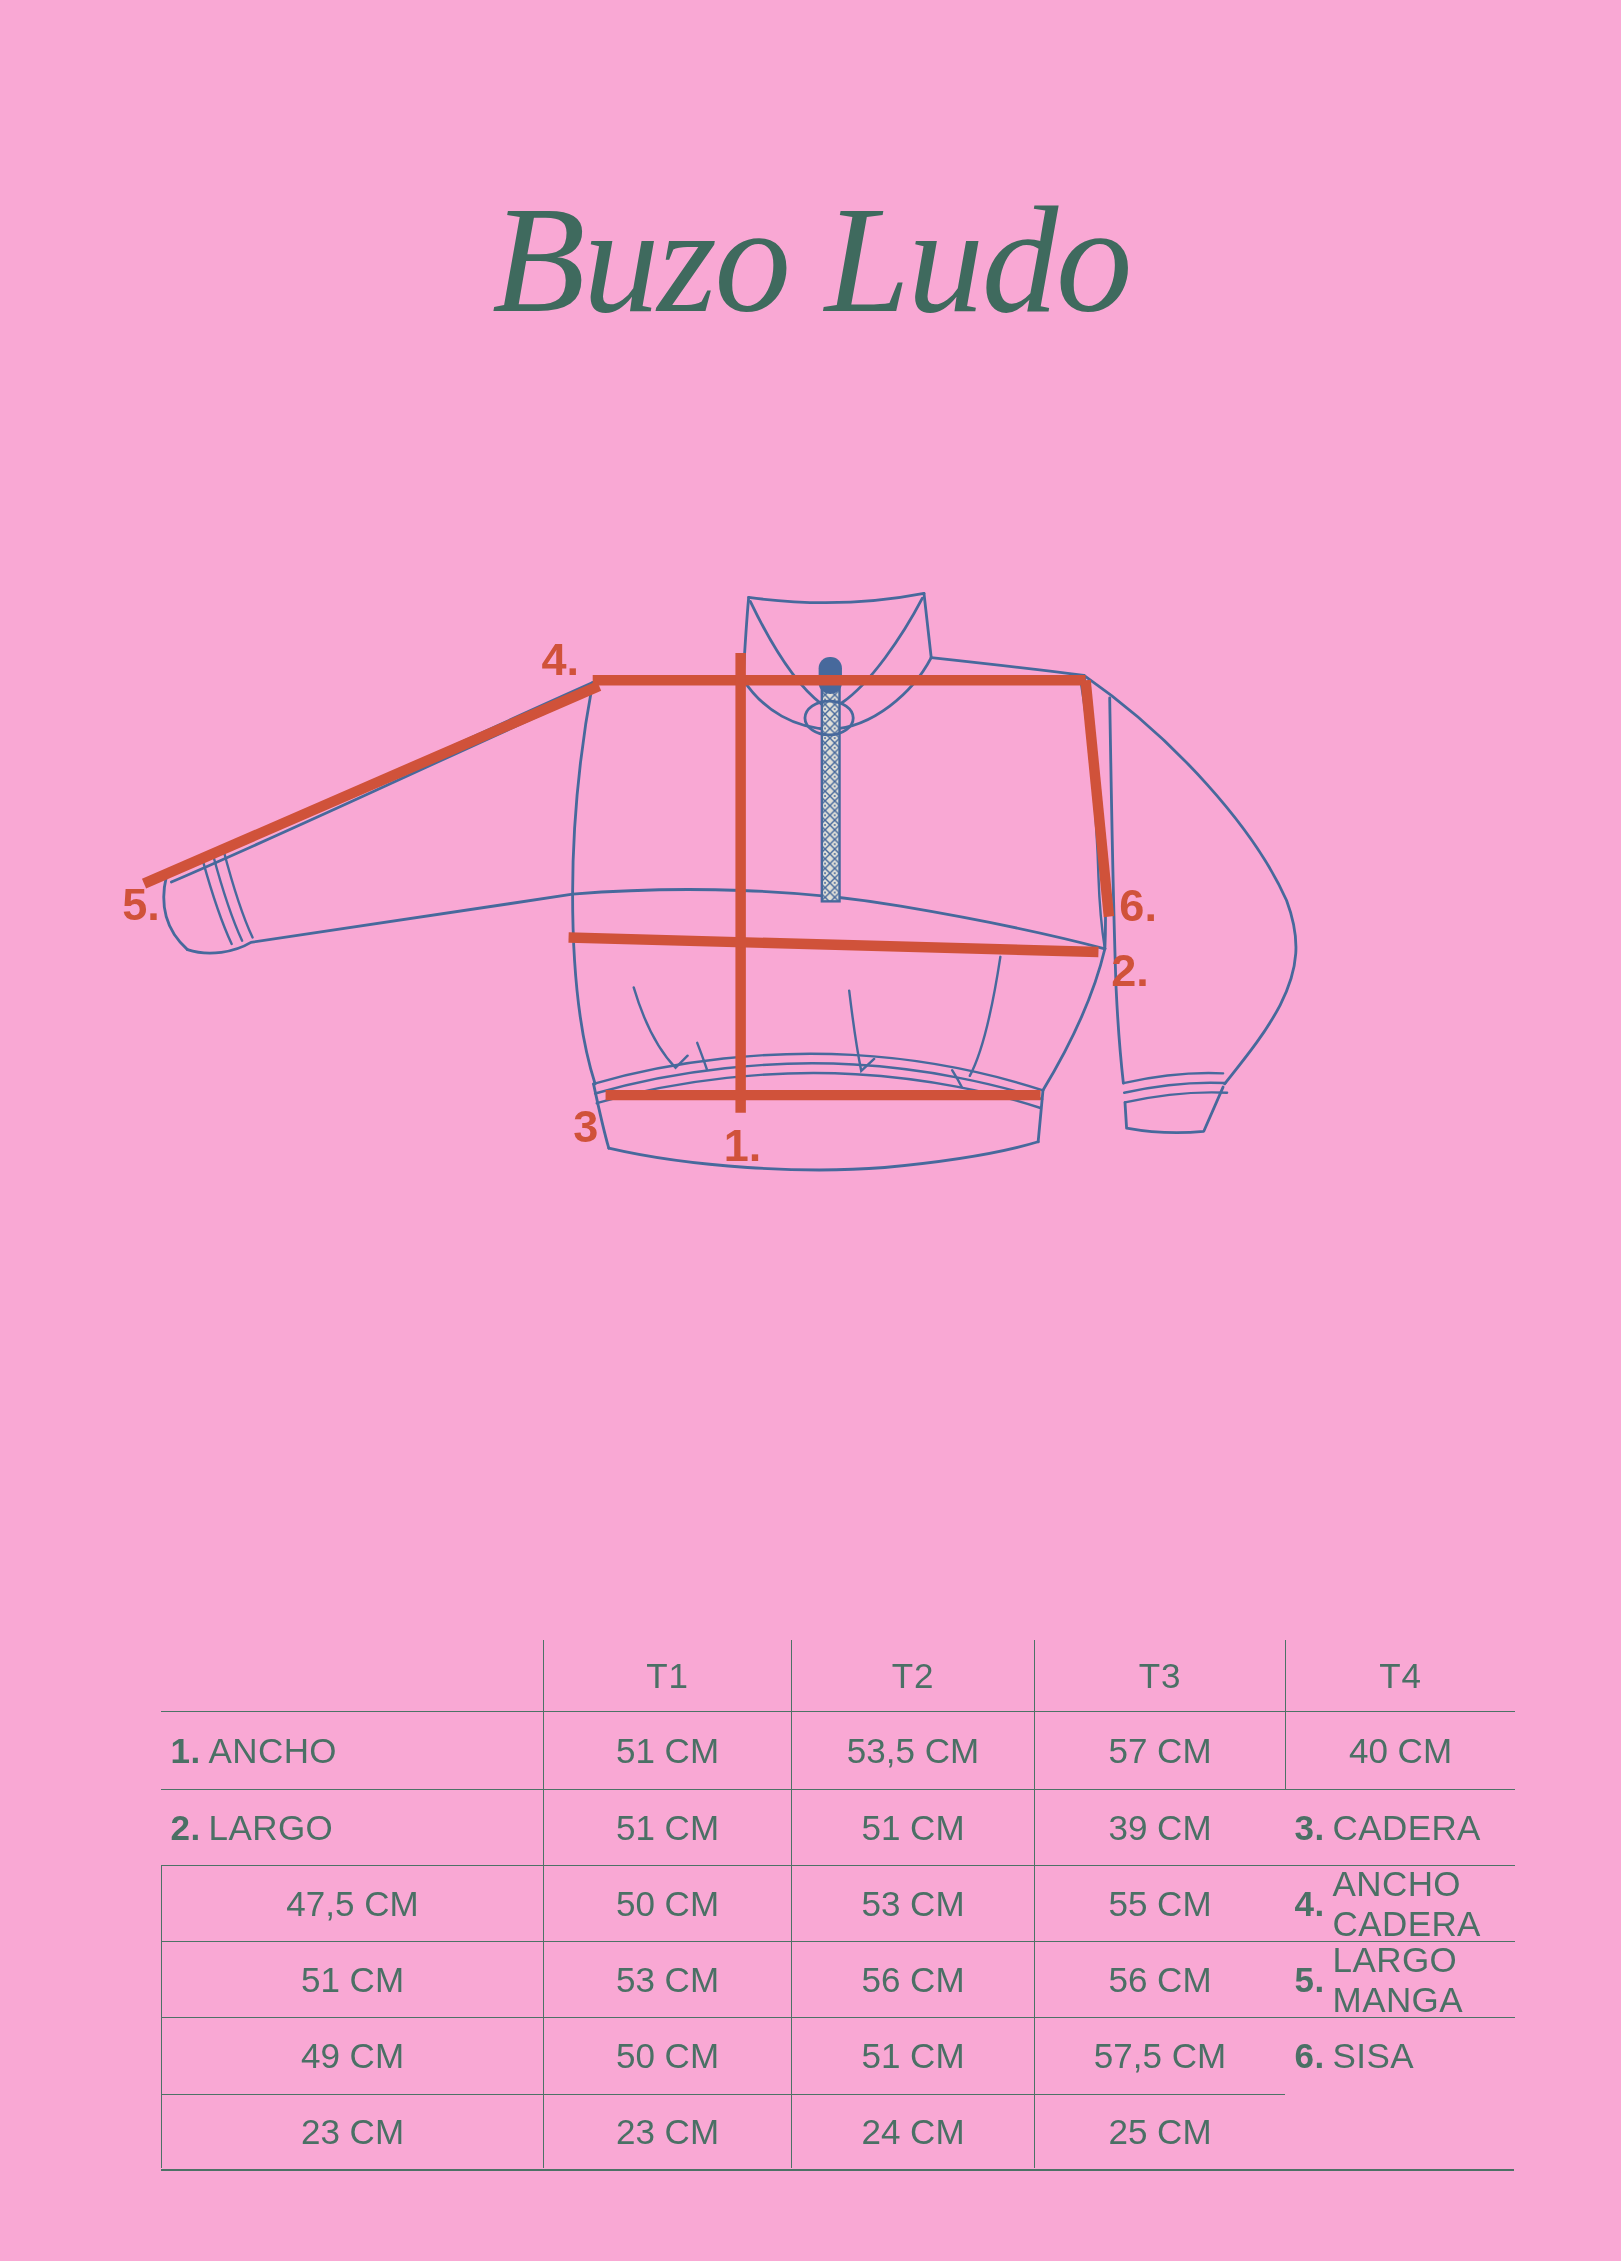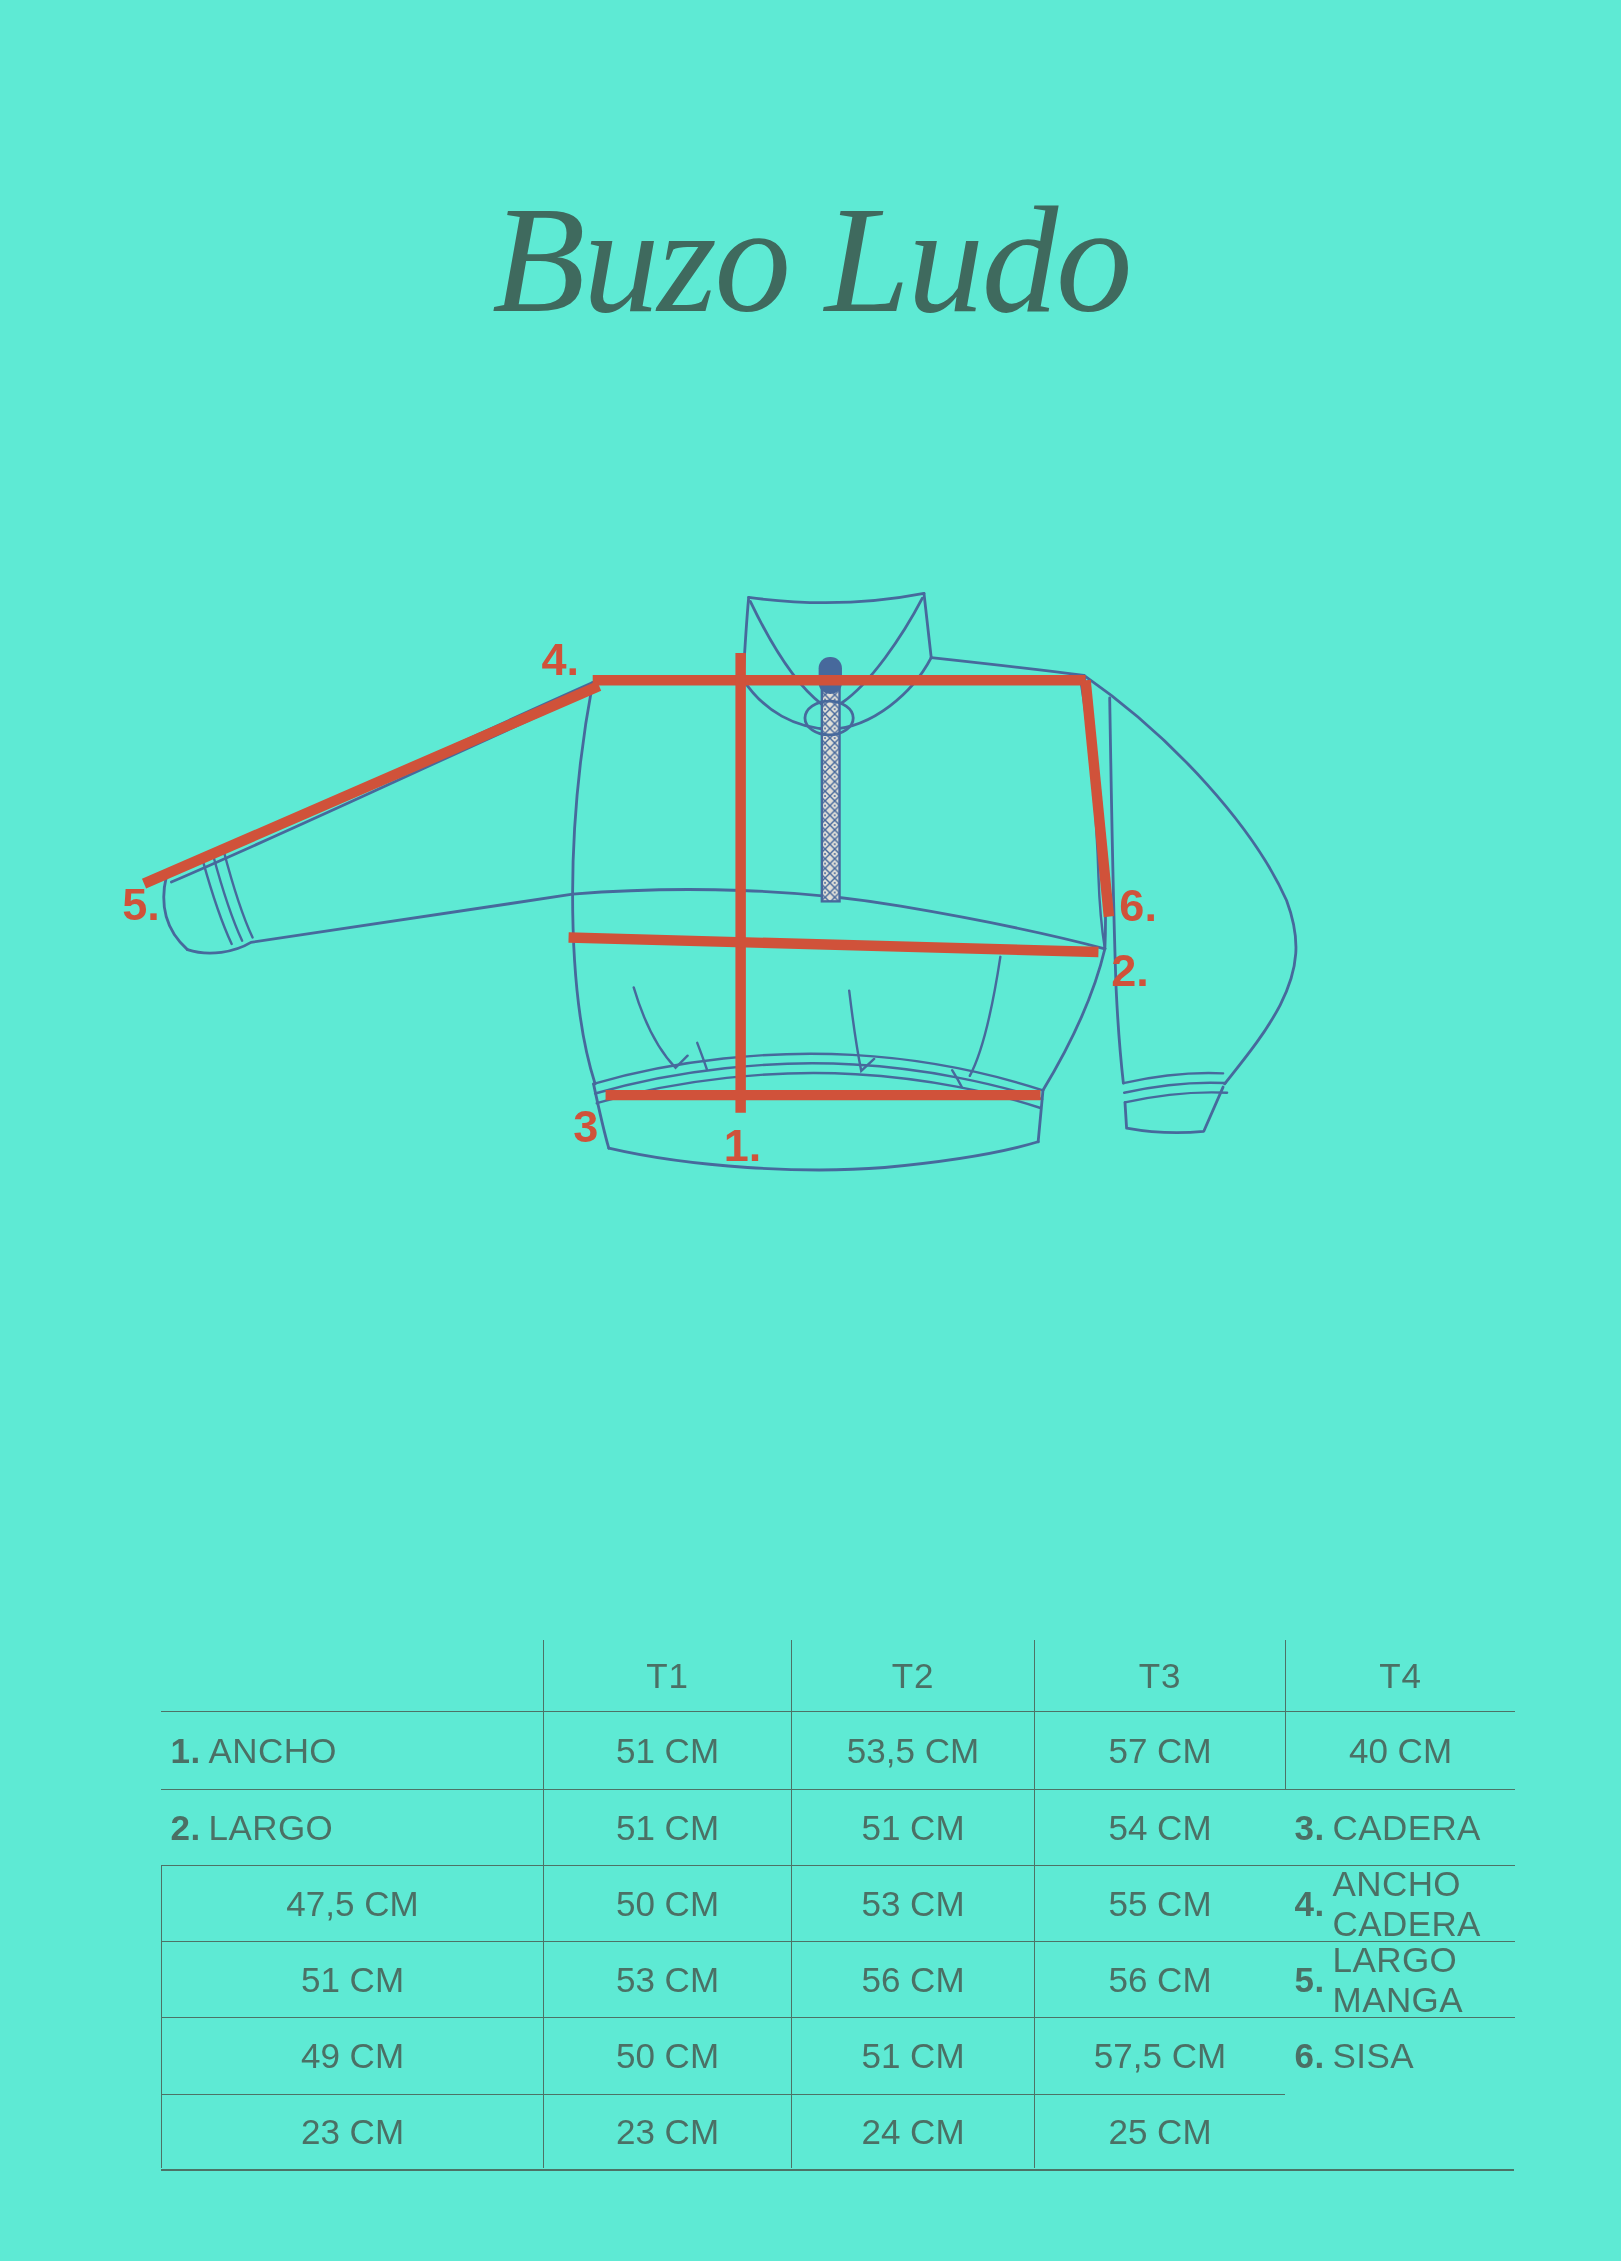--- a/index.html
+++ b/index.html
@@ -1,19 +1,19 @@
 <!DOCTYPE html>
 <html style="font-size:13px"><head>
 <meta charset="utf-8">
 <style>
   html,body{margin:0;padding:0;background:#c9c7c0;}
   .page{
     position:relative;
     width:1622px;height:2261px;
-    background:#5eead4;
+    background:#f9a8d4;
     overflow:hidden;
     font-family:"Liberation Sans", sans-serif;
   }
   .title{
     position:absolute;
     top:183px;left:0;width:100%;
     margin:0;
     text-align:center;
     font-family:"Liberation Serif", serif;
     font-style:italic;
@@ -151,21 +151,21 @@
     <div class="cell rowsep colsep">53,5 CM</div>
     <div class="cell rowsep colsep">57 CM</div>
     <div class="cell rowsep colsep">40 CM</div>
 
     <div class="cell rowsep label-cell">
       <span class="row-num">2.</span>
       <span>LARGO</span>
     </div>
     <div class="cell rowsep colsep">51 CM</div>
     <div class="cell rowsep colsep">51 CM</div>
-    <div class="cell rowsep colsep">54 CM</div>
+    <div class="cell rowsep colsep">39 CM</div>
 
     <div class="cell rowsep label-cell">
       <span class="row-num">3.</span>
       <span>CADERA</span>
     </div>
     <div class="cell rowsep colsep">47,5 CM</div>
     <div class="cell rowsep colsep">50 CM</div>
     <div class="cell rowsep colsep">53 CM</div>
     <div class="cell rowsep colsep">55 CM</div>
 

